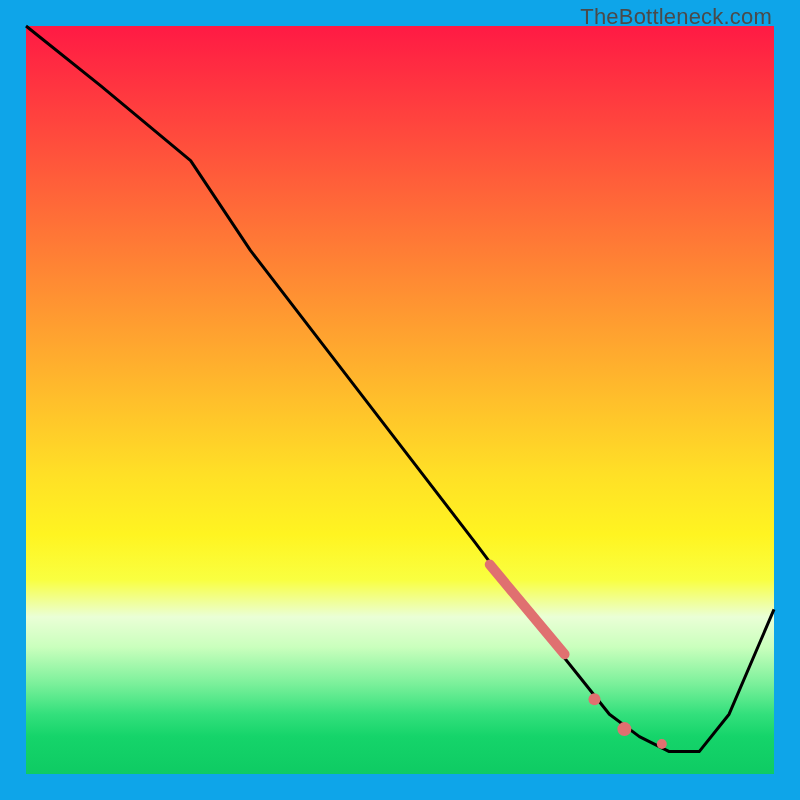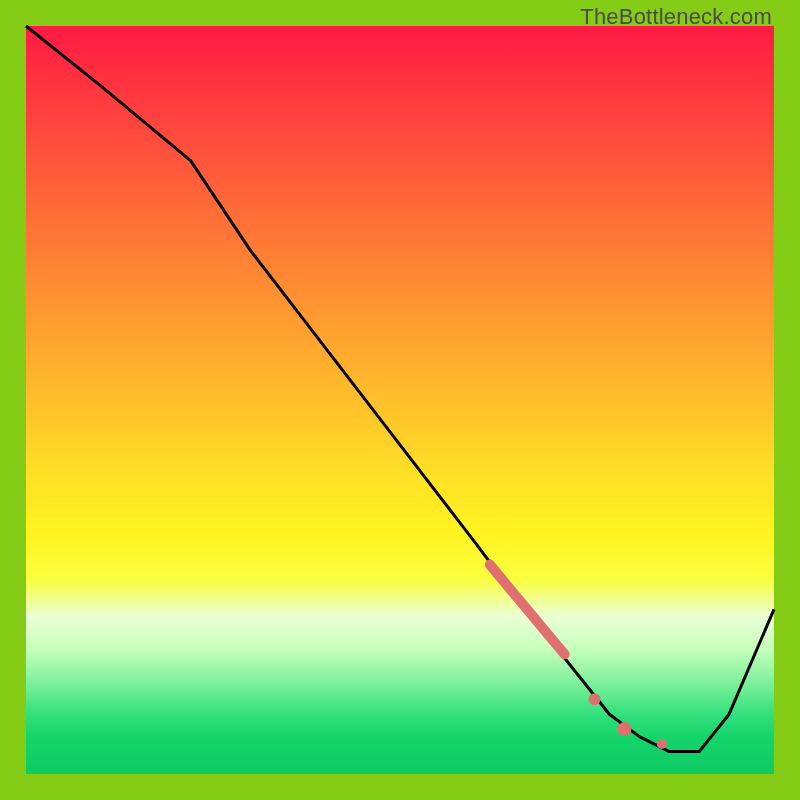--- a/index.html
+++ b/index.html
@@ -7,21 +7,21 @@
     padding: 0;
     width: 800px;
     height: 800px;
     overflow: hidden;
     font-family: Arial, Helvetica, sans-serif;
   }
   .frame {
     position: relative;
     width: 800px;
     height: 800px;
-    background: #84cc16;
+    background: #0ea5e9;
   }
   .plot-area {
     position: absolute;
     left: 26px;
     top: 26px;
     width: 748px;
     height: 748px;
     
     background: linear-gradient(
       to bottom,

